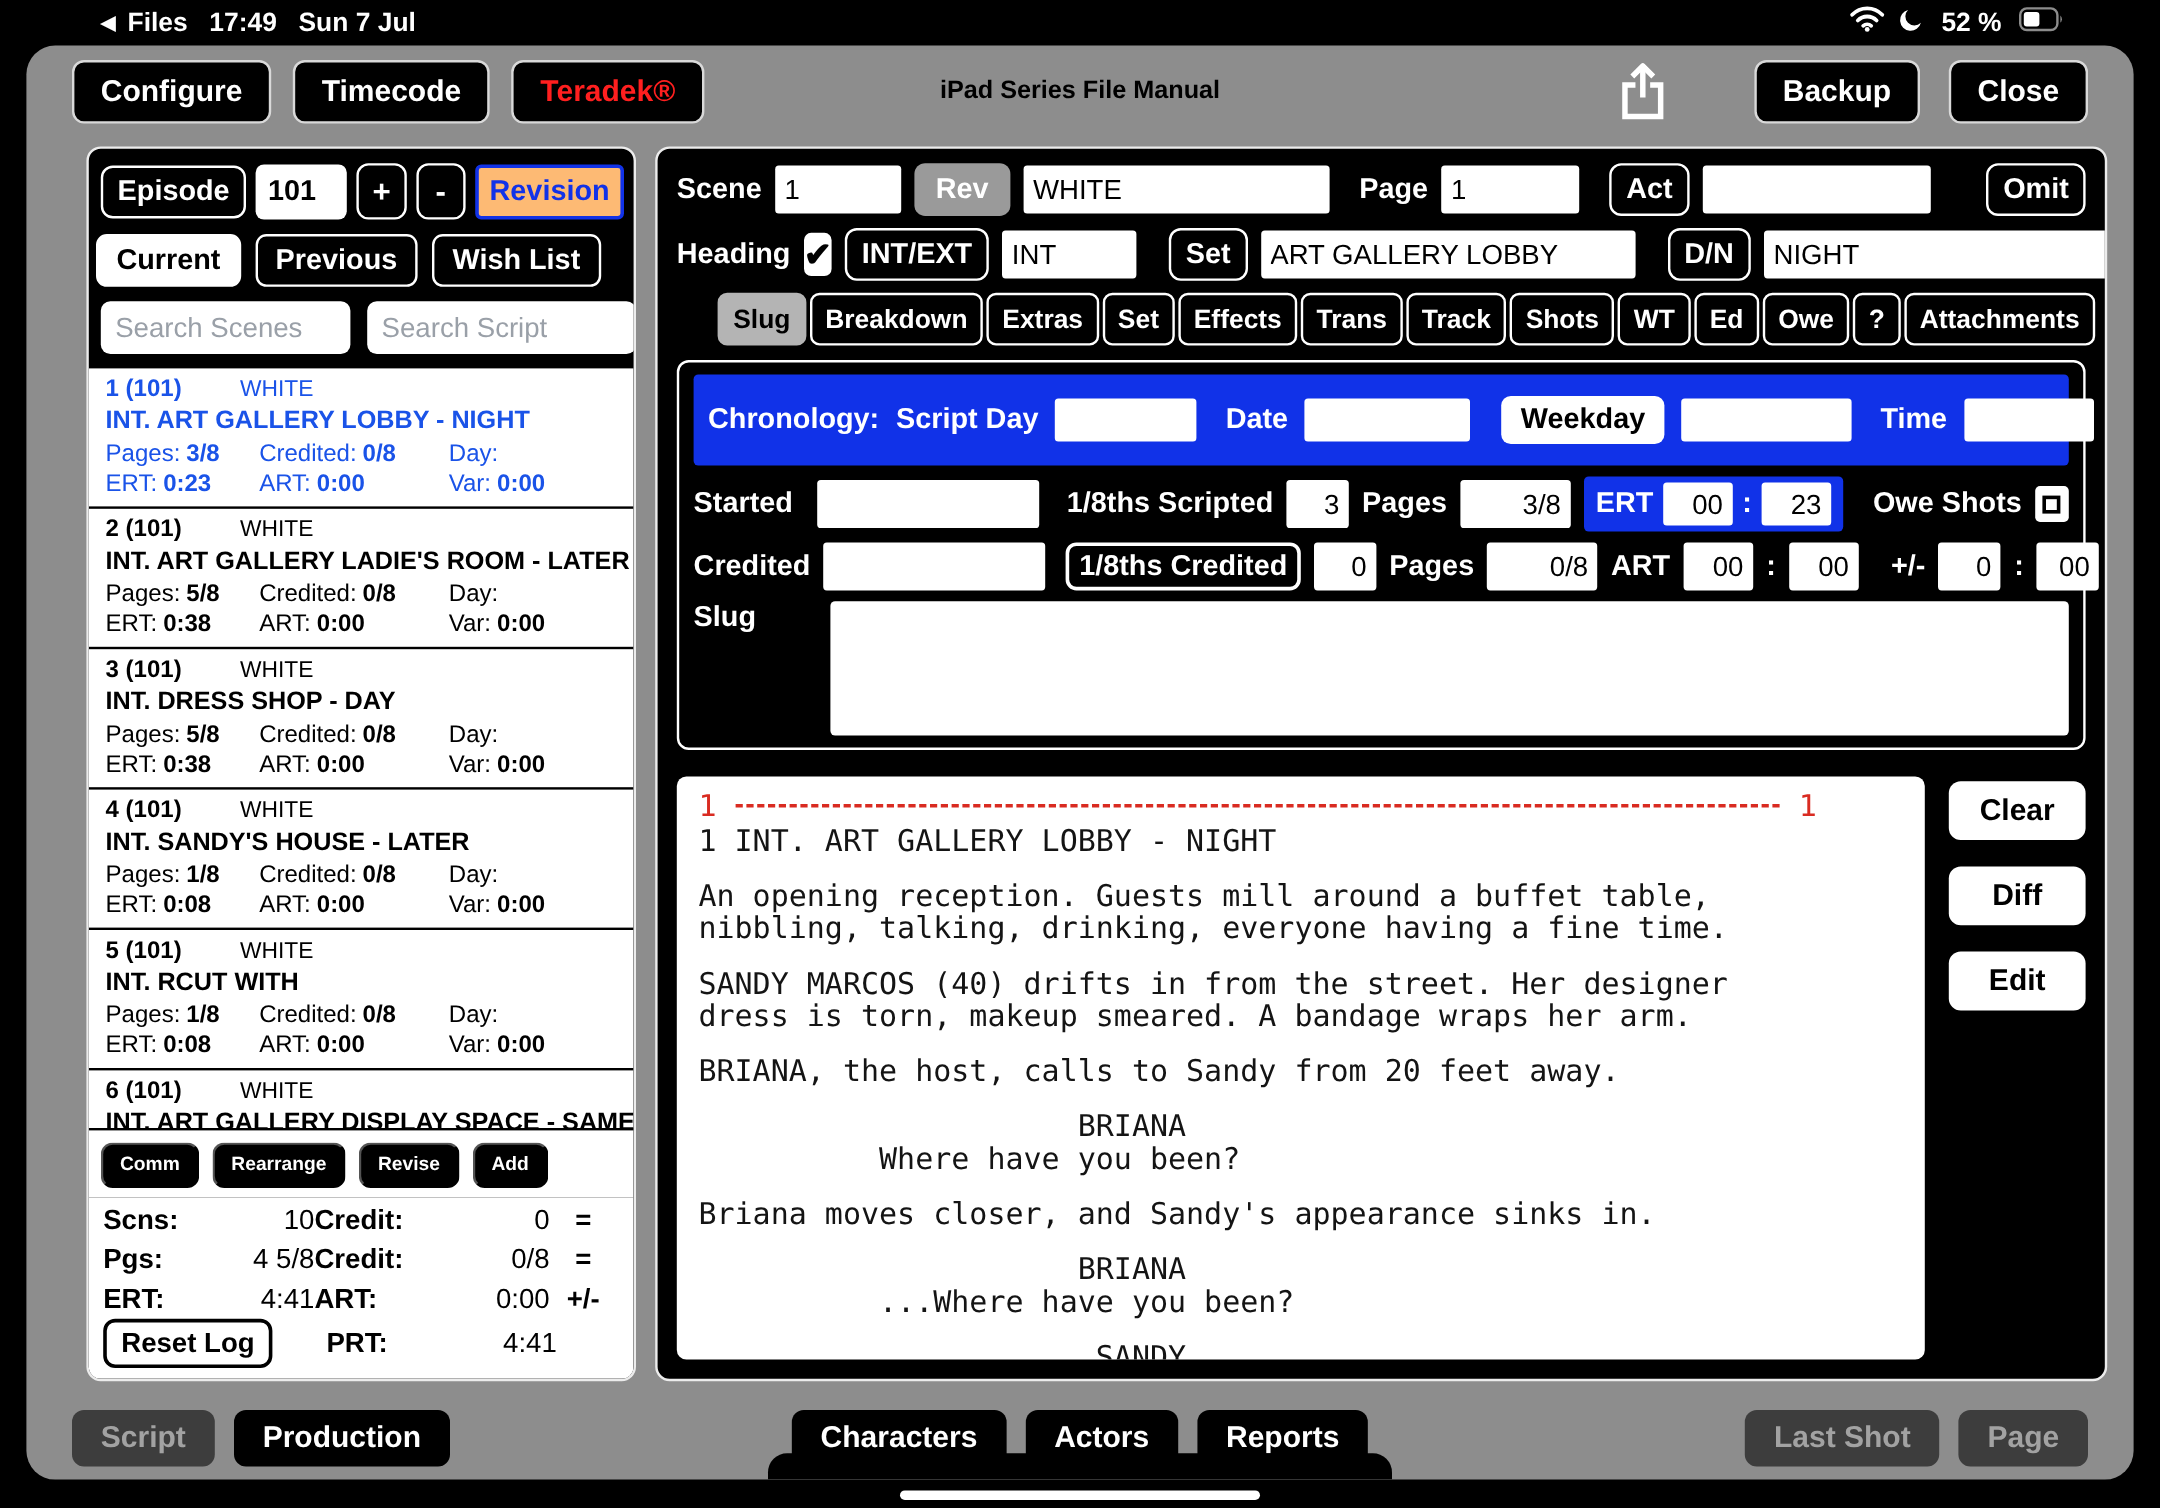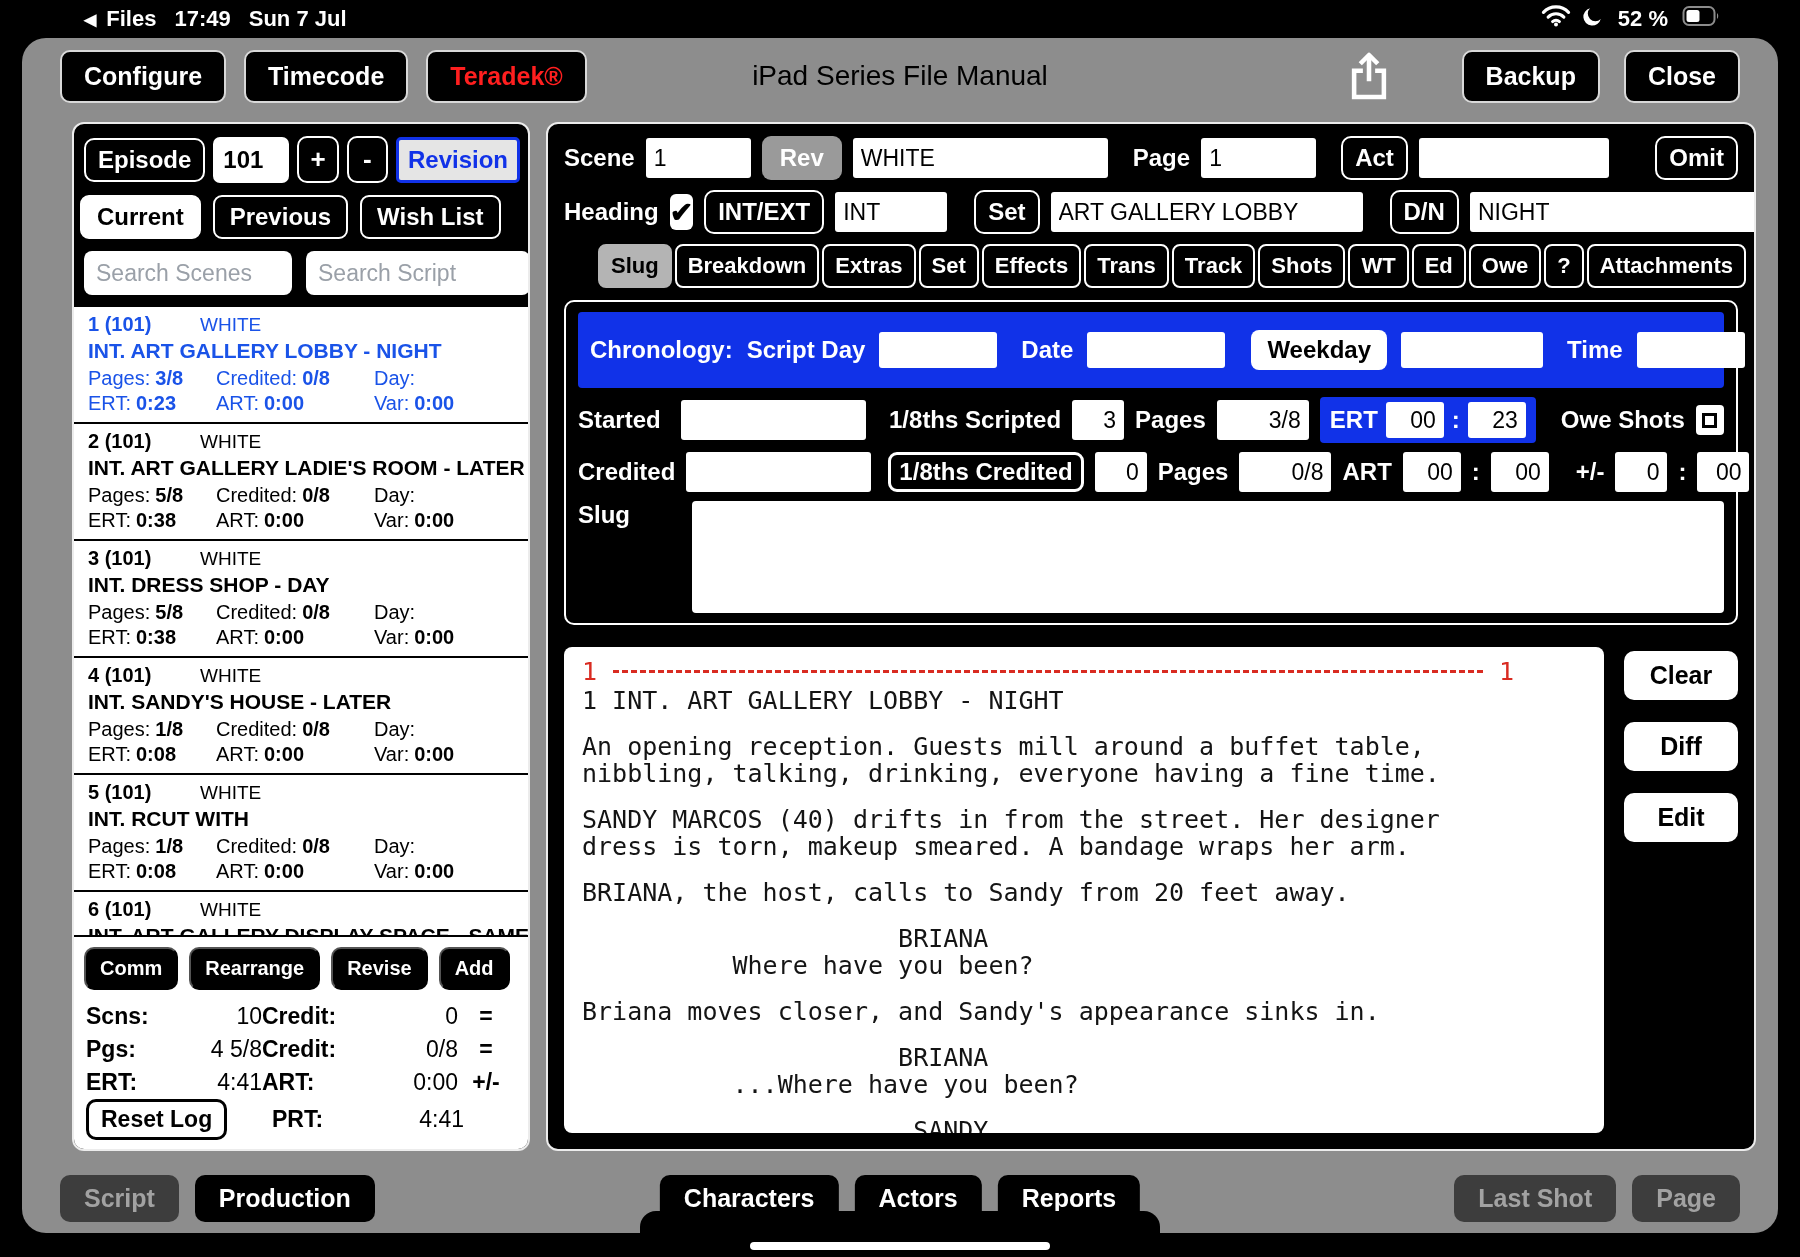--- a/index.html
+++ b/index.html
@@ -28,40 +28,40 @@
   }
   
   .toolbar { height:76px; flex:0 0 auto; display:flex; align-items:center; padding:0 38px; position:relative; }
   .tb-group { display:flex; align-items:center; gap:18px; }
   .tb-btn {
     background:#000; color:#fff; font-size:25px; font-weight:700;
     padding:10px 22px; border-radius:10px; border:2px solid #d9d9d9;
     white-space:nowrap; cursor:pointer;
   }
   .tb-btn.red { color:#ff1f1f; }
-  .tb-title { position:absolute; left:50%; transform:translateX(-50%); font-size:28px; font-weight:400; color:#000; }
+  .tb-title { position:absolute; left:50%; transform:translateX(-50%); font-size:21px; font-weight:700; color:#000; }
   .tb-right { margin-left:auto; display:flex; align-items:center; gap:24px; }
   .share-wrap { margin-right:48px; display:flex; align-items:center; }
   
   .content { flex:1; min-height:0; display:flex; gap:16px; padding:8px 22px 12px 50px; }
   .panel { background:#000; border:2px solid #ececec; border-radius:12px; overflow:hidden; }
   
   .left-panel { width:458px; flex:0 0 auto; display:flex; flex-direction:column; }
   .lp-head { display:flex; align-items:center; gap:8px; padding:12px 8px 10px 10px; white-space:nowrap; }
   .outline-btn {
     background:#000; color:#fff; border:2.5px solid #fff; border-radius:10px;
     font-weight:700; font-size:24px; padding:6px 12px; cursor:pointer; white-space:nowrap;text-align:center;
   }
   .lp-episode-input {
     width:76px; height:46px; background:#fff; border:none; border-radius:7px;
     font:700 24px "Liberation Sans",sans-serif; text-align:left; padding:0 10px;
   }
   .pm-btn { width:50px; text-align:center; padding:6px 0; font-size:26px; }
   .revision-btn {
-    background:#e5e5e5; color:#1132e8; border:3px solid #1132e8; border-radius:5px;
+    background:#fdba74; color:#1132e8; border:3px solid #1132e8; border-radius:5px;
     font-weight:700; font-size:24px; padding:6px 9px; cursor:pointer;
   }
   .lp-tabs { display:flex; gap:12px; padding:2px 8px 12px 6px; }
   .lp-tab { background:#000; color:#fff; border:2.5px solid #fff; border-radius:9px; font-weight:700; font-size:24px; padding:6px 15px; cursor:pointer; white-space:nowrap; }
   .lp-tab.active { background:#fff; color:#000; border-color:#fff; }
   .lp-search { display:flex; gap:14px; padding:0 10px 12px 10px; }
   .search-input {
     width:208px; height:44px; border:none; border-radius:8px; background:#fff;
     font:400 23px "Liberation Sans",sans-serif; padding:0 12px; color:#333;
   }
@@ -72,21 +72,21 @@
   .scene-head { display:flex; font-size:20px; align-items:baseline; }
   .scene-num { font-weight:700; width:112px; }
   .scene-rev { font-size:19px; }
   .scene-slug { font-size:21px; font-weight:700; margin:3px 0 4px; white-space:nowrap; }
   .scene-stats { display:grid; grid-template-columns:128px 158px 1fr; font-size:20px; margin-top:2px; }
   .stat { white-space:nowrap; }
   .sv { font-weight:700; margin-left:5px; }
   .scene.selected, .scene.selected * { color:#1a53e8; }
   
   .lp-actions { display:flex; gap:11px; padding:10px 8px 8px 10px; background:#fff; border-top:2px solid #000; }
-  .act-btn { background:#000; color:#fff; font-size:20px; font-weight:700; padding:8px 14px; border-radius:10px; cursor:pointer; white-space:nowrap; }
+  .act-btn { background:#000; color:#fff; font-size:16px; font-weight:700; padding:8px 14px; border-radius:10px; cursor:pointer; white-space:nowrap; }
   .lp-summary { background:#fff; padding:2px 8px 10px 12px; font-size:23px; color:#000; }
   .sum-row { display:grid; grid-template-columns:78px 98px 104px 92px 56px 94px; align-items:center; height:33px; }
   .sum-l { font-weight:700; } .sum-v { text-align:right; } .sum-op { font-weight:700; text-align:center; }
   .sum-last { display:grid; grid-template-columns:186px 100px 92px; align-items:center; height:40px; }
   .reset-btn { justify-self:start; background:#fff; color:#000; border:3px solid #000; border-radius:10px; font:700 23px "Liberation Sans",sans-serif; padding:4px 12px; cursor:pointer; }
   
   .right-panel { flex:1; min-width:0; display:flex; flex-direction:column; gap:10px; padding:12px 16px 16px 16px; }
   .row { display:flex; align-items:center; gap:11px; flex:0 0 auto; white-space:nowrap; }
   .lbl { color:#fff; font-weight:700; font-size:24px; }
   .inp {

